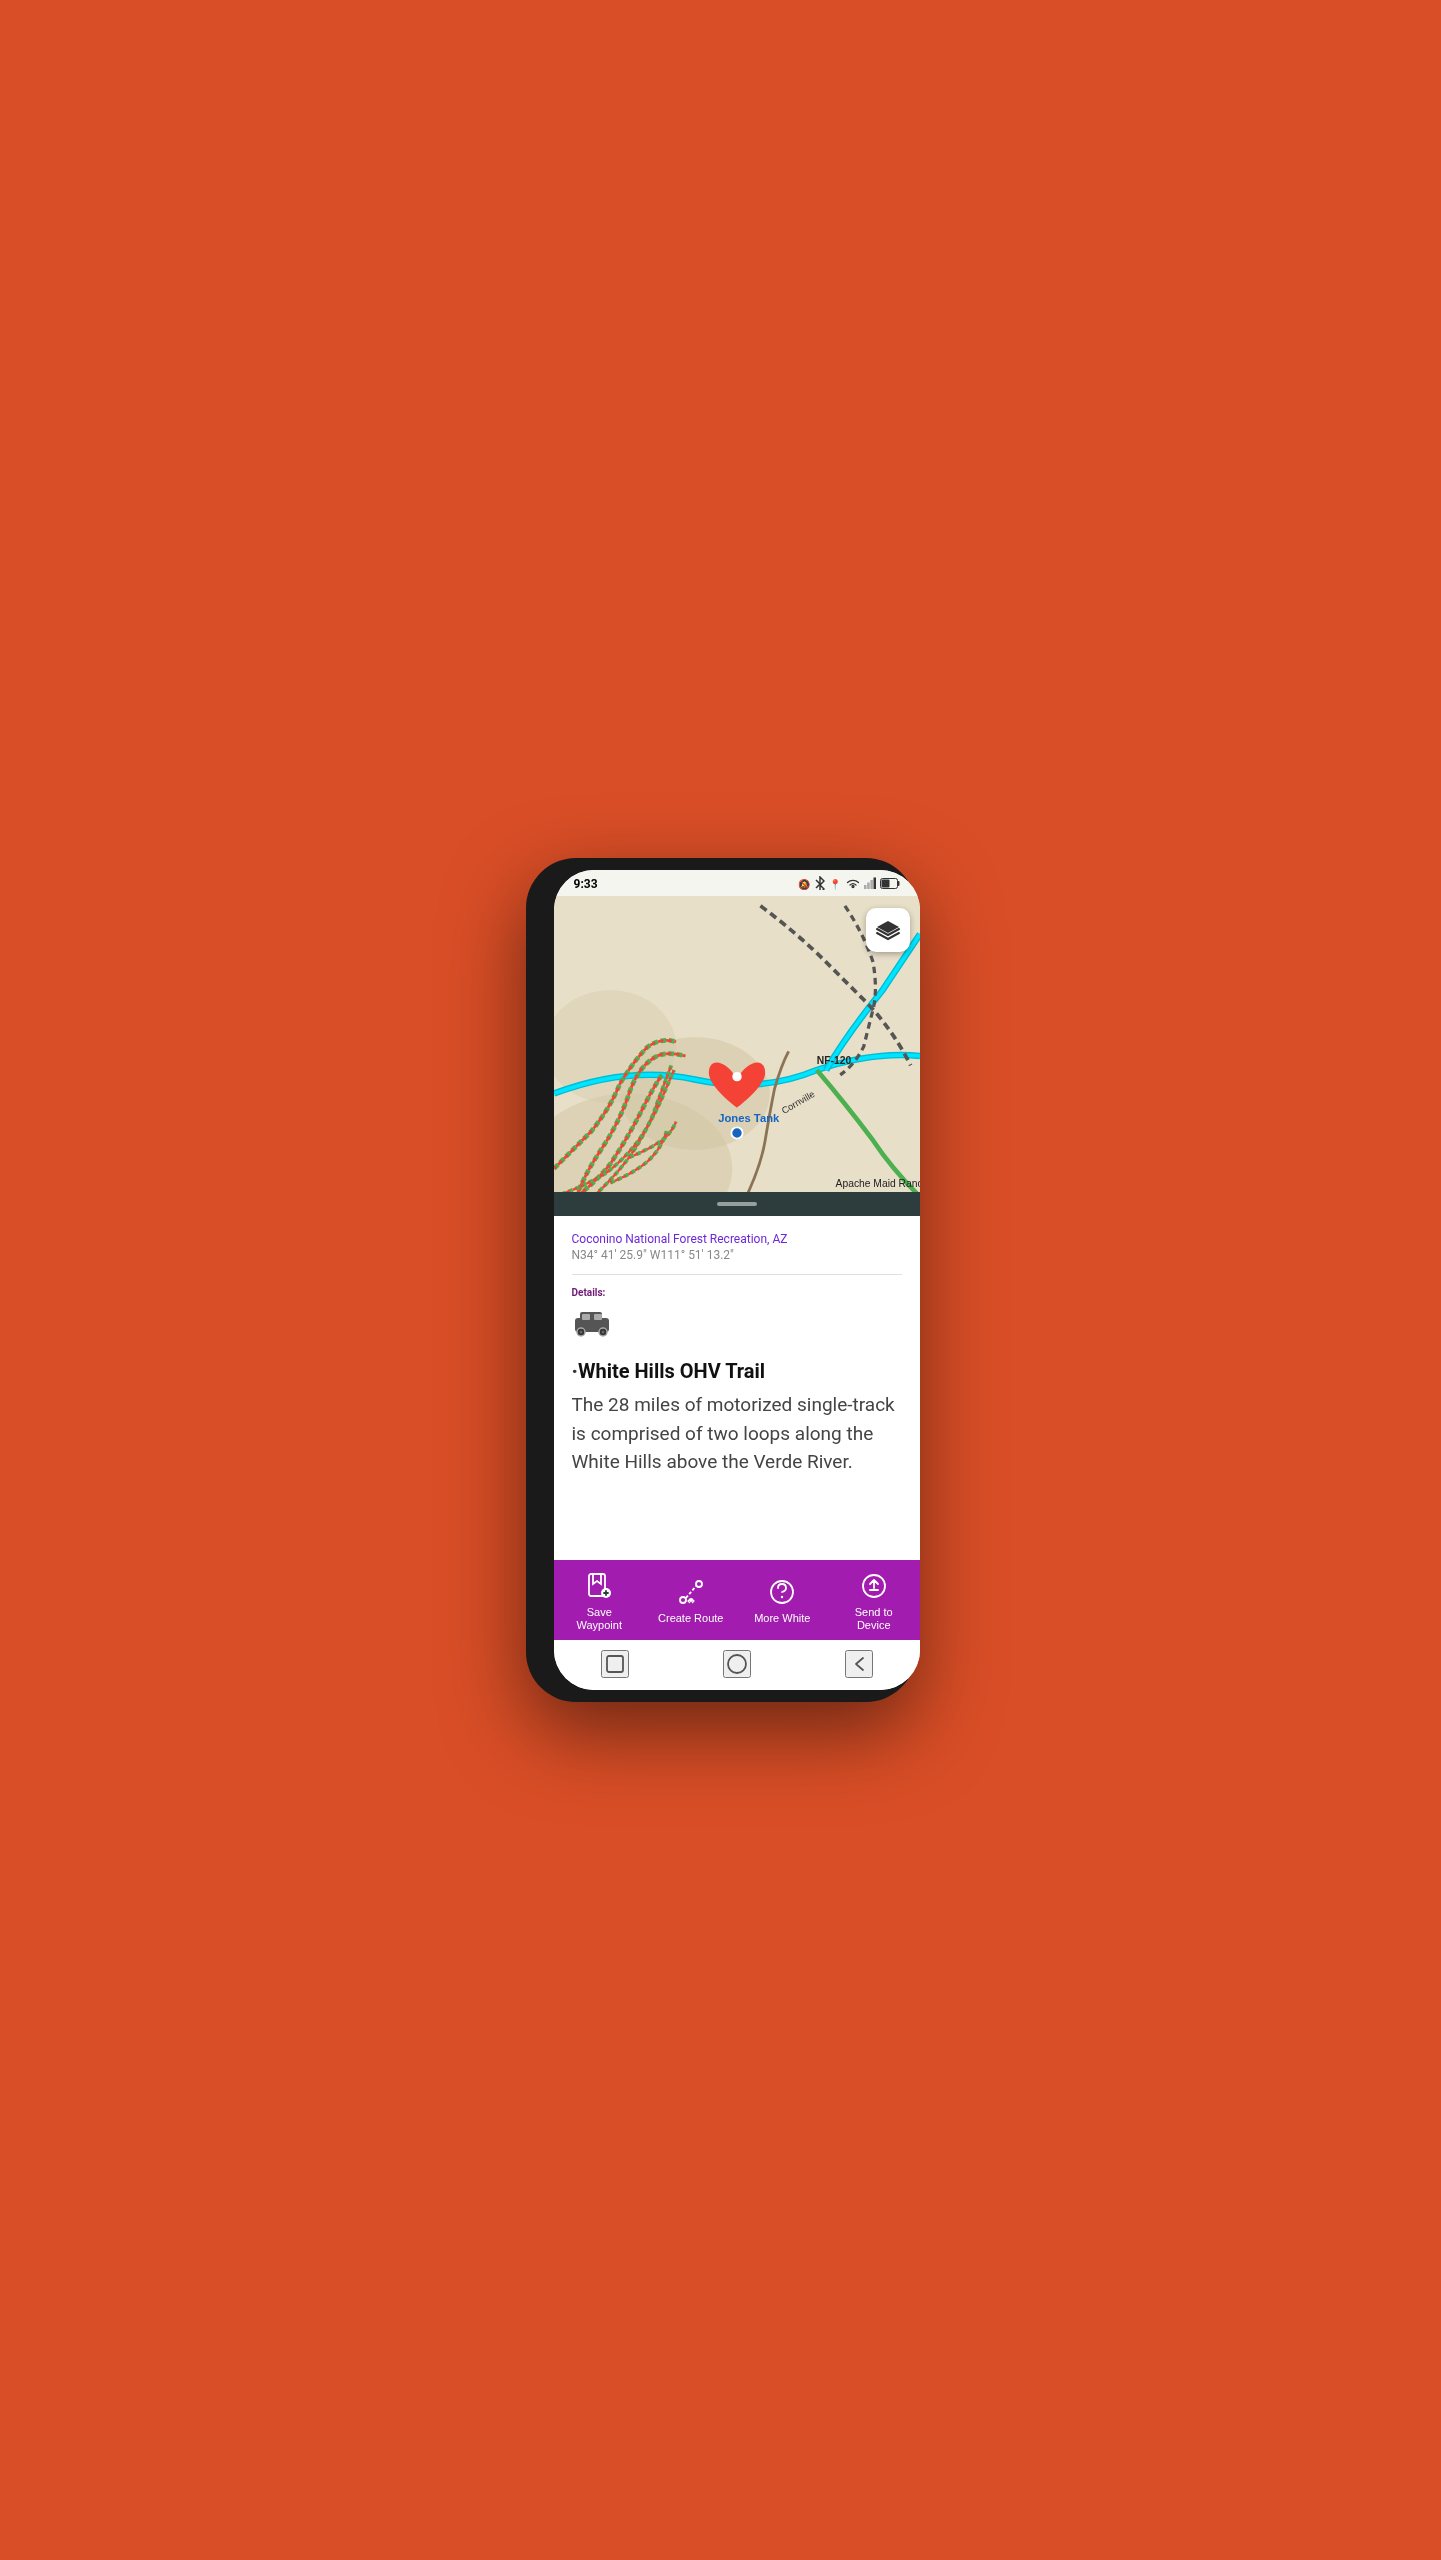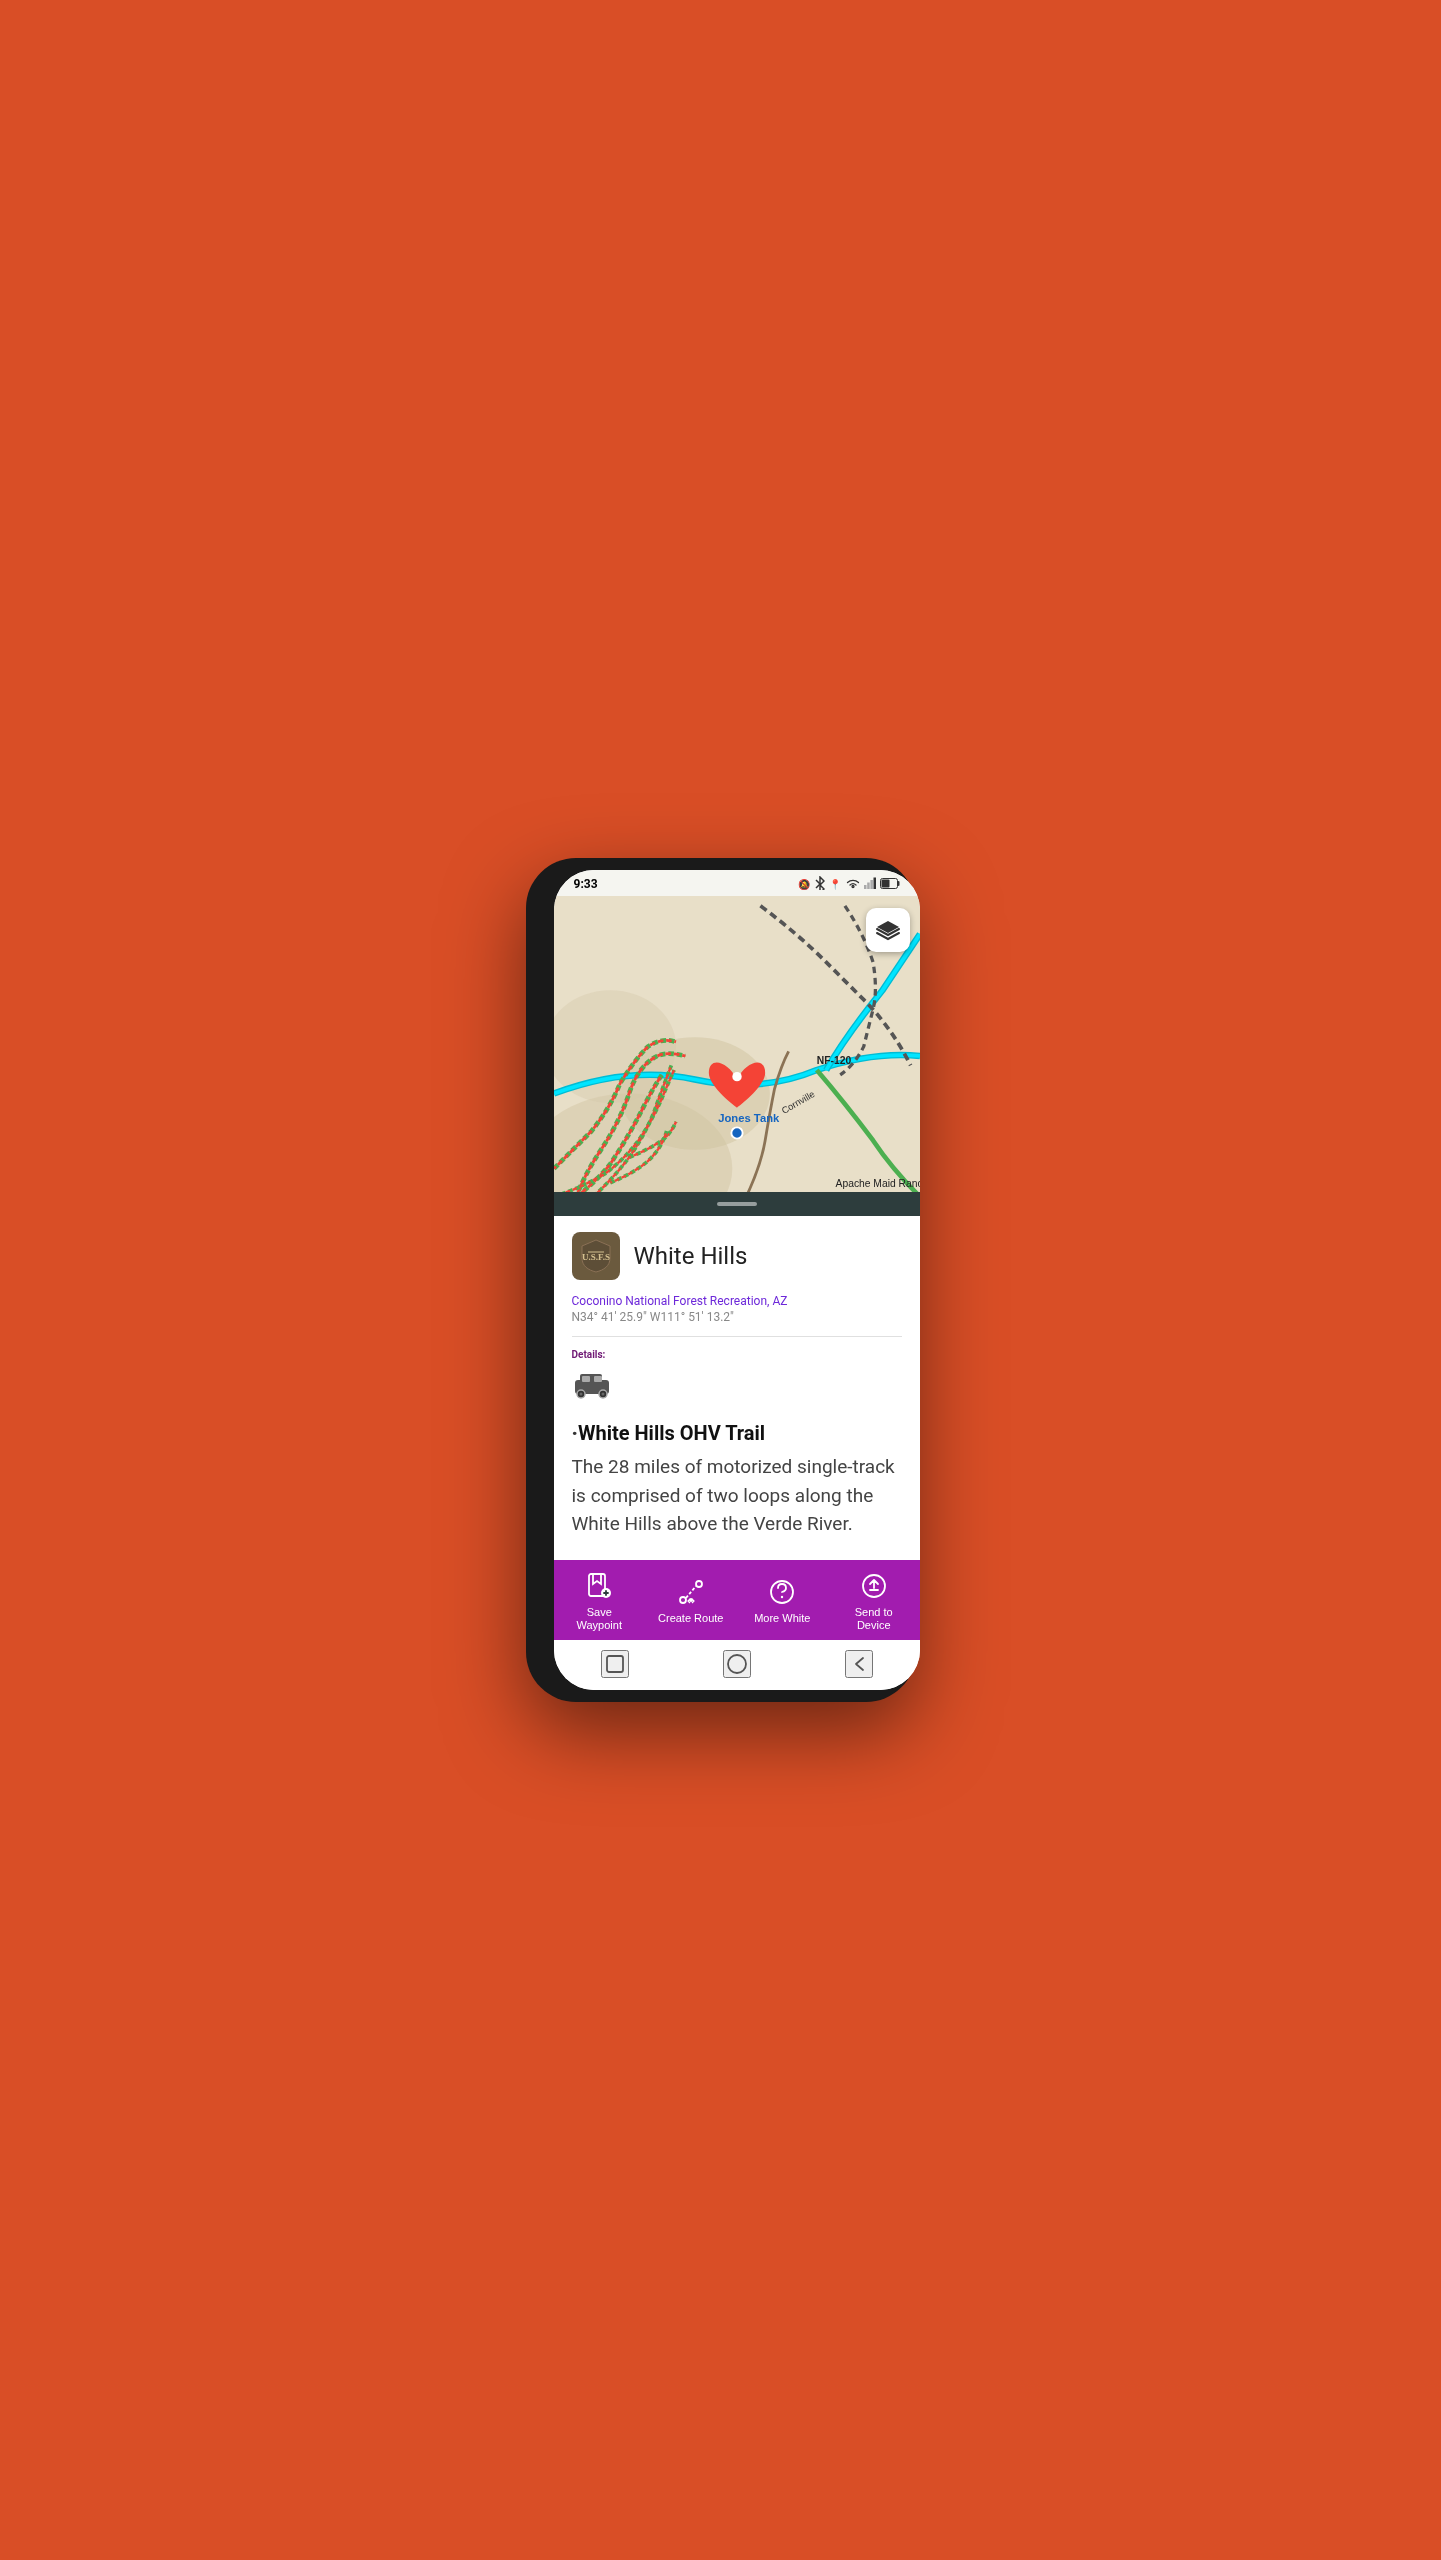--- a/index.html
+++ b/index.html
@@ -355,31 +355,20 @@
       </div>
 
       
       <div class="drag-handle">
         <div class="drag-handle-bar"></div>
       </div>
     </div>
 
 
     <div class="content-area">
-      <div class="place-header">
-        <div class="usfs-badge">
-
-          <svg width="36" height="36" viewBox="0 0 36 36" fill="none">
-            <path d="M18 2L4 8v12c0 8 6 12 14 14 8-2 14-6 14-14V8L18 2z" fill="#5d4e37" stroke="#8a7055" stroke-width="1"></path>
-            <text x="18" y="22" text-anchor="middle" font-family="serif" font-size="9" fill="#d4c090" font-weight="bold">U.S.F.S</text>
-            <path d="M10 14h16" stroke="#d4c090" stroke-width="1"></path>
-          </svg>
-        </div>
-        <span class="place-name">White Hills</span>
-      </div>
 
       <div class="place-subtitle">Coconino National Forest Recreation, AZ</div>
       <div class="place-coords">N34° 41' 25.9" W111° 51' 13.2"</div>
 
       <div class="details-label">Details:</div>
 
       <div class="vehicle-icon">
         
         <svg width="40" height="32" viewBox="0 0 40 32" fill="none">
           <rect x="3" y="12" width="34" height="14" rx="3" fill="#555"></rect>

